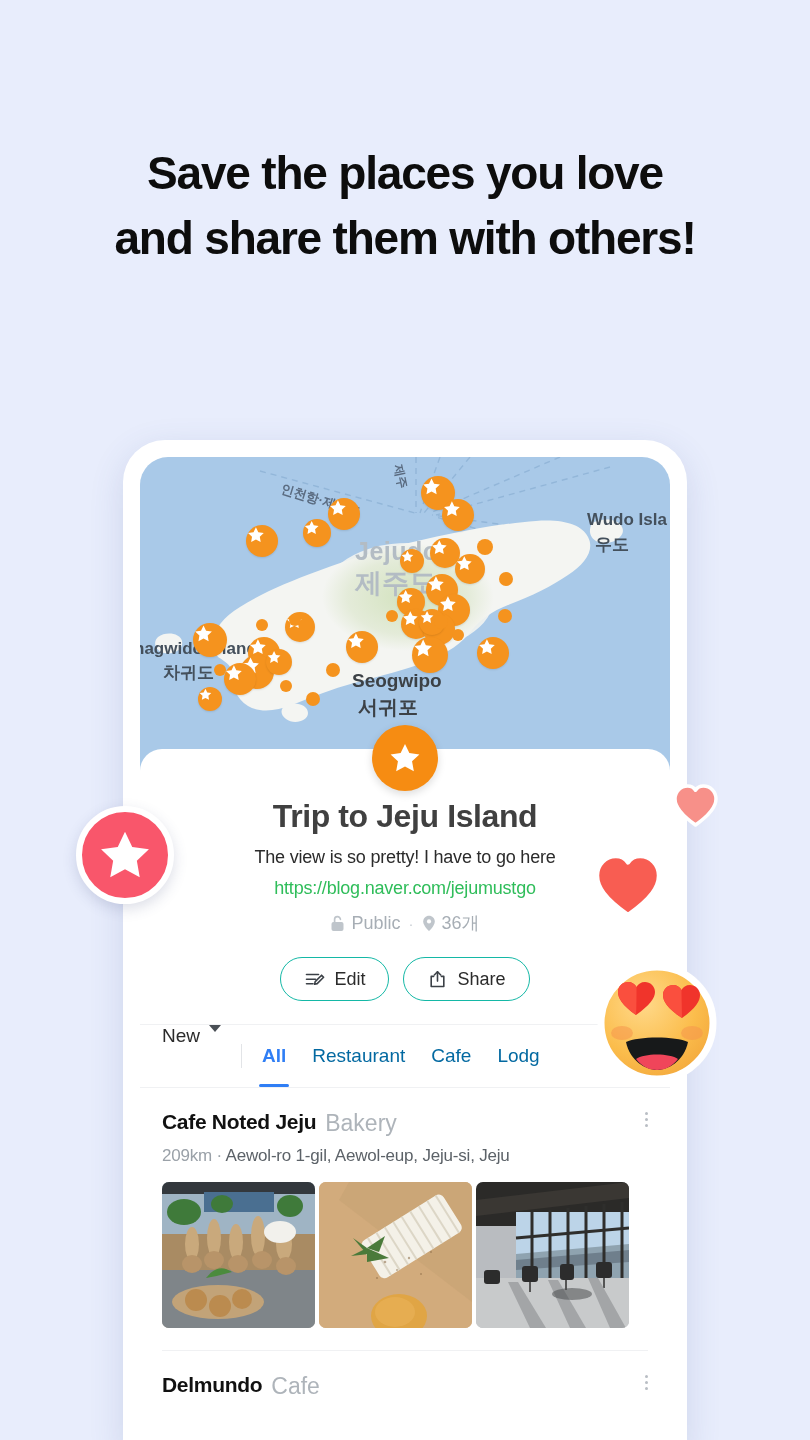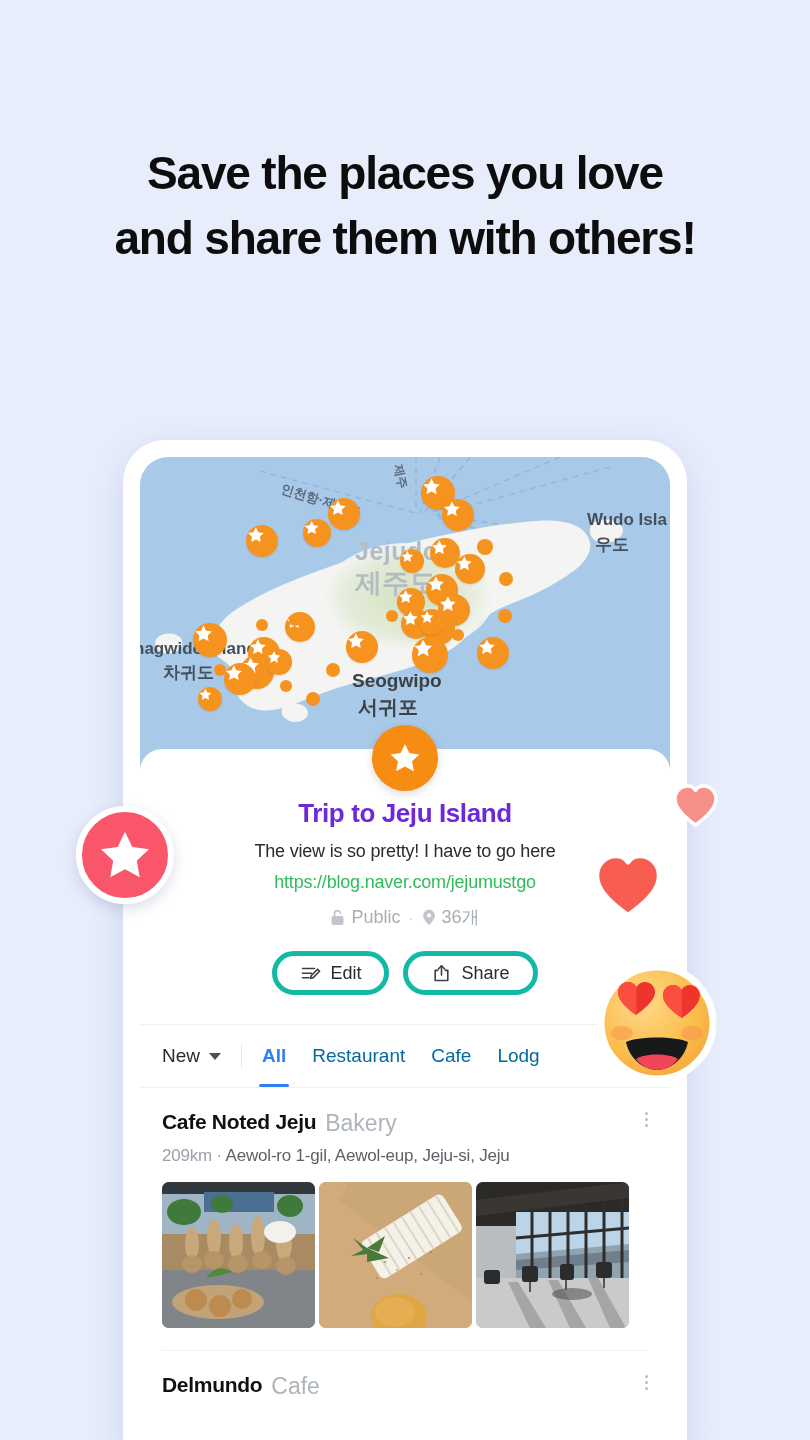--- a/index.html
+++ b/index.html
@@ -86,47 +86,47 @@
     box-shadow:0 3px 8px rgba(0,0,0,.14);
   }
   .center-badge svg { width:36px; height:36px; }
 
   
   .info-card {
     position:absolute; left:0; top:292px; width:530px;
     background:#fff; border-radius:22px 22px 0 0; z-index:4;
     padding:49px 0 20px 0; text-align:center;
   }
-  .card-title { font-size:26px; font-weight:700; color:#6d28d9; letter-spacing:-0.4px; }
+  .card-title { font-size:32px; font-weight:700; color:#404040; letter-spacing:-0.4px; }
   .card-sub { margin-top:12px; font-size:18px; color:#2b2b2b; letter-spacing:-0.2px; }
   .card-link { margin-top:10px; font-size:18px; color:#2fbd5a; letter-spacing:-0.2px; }
   .card-meta {
     margin-top:12px; font-size:18px; color:#a7aeb5;
     display:flex; align-items:center; justify-content:center; gap:6px;
   }
   .card-meta svg { display:block; }
   .meta-dot { color:#c9ced4; font-size:15px; margin:0 2px; }
   .btn-row { margin-top:22px; display:flex; justify-content:center; gap:14px; }
   .pill {
     display:flex; align-items:center; gap:9px;
     height:44px; padding:0 23px;
-    border:5px solid #14b8a6; border-radius:22px; background:#fff;
+    border:1px solid #14b8a6; border-radius:22px; background:#fff;
     font-size:18px; color:#2b2b2b; cursor:pointer;
   }
   .pill svg { display:block; }
 
   
   .tabbar {
     position:absolute; left:0; top:567px; width:530px; height:64px;
     background:#fff; z-index:4;
     border-top:1px solid #f0f1f3; border-bottom:1px solid #f0f1f3;
     display:flex; align-items:center; padding-left:22px;
   }
   .sortsel {
-    display:flex; align-items:center; gap:9px;
+    display:flex; gap:9px;
     font-size:19px; color:#2b2b2b; cursor:pointer;
     height:100%;
   }
   .caret {
     width:0;height:0;border-left:6px solid transparent;border-right:6px solid transparent;
     border-top:7px solid #4a4f55;
   }
   .divider { width:1px; height:24px; background:#e2e4e7; margin:0 20px; }
   .tabs { display:flex; align-items:center; gap:26px; height:100%; }
   .tab {

